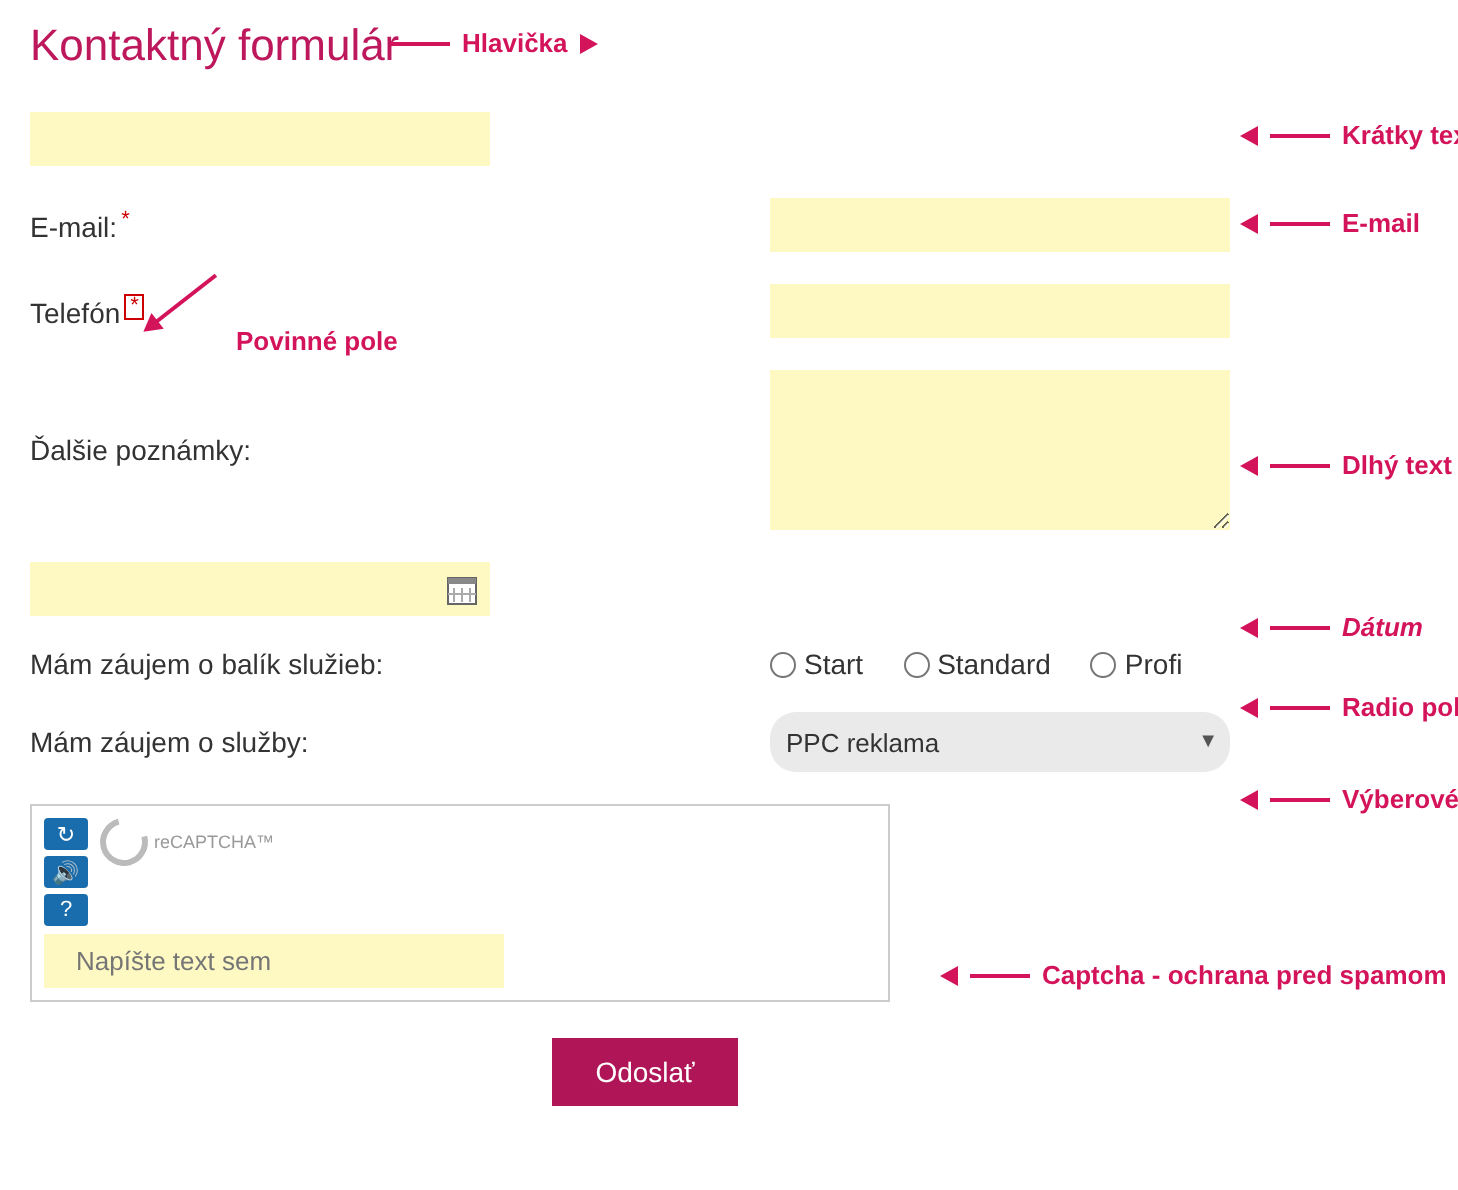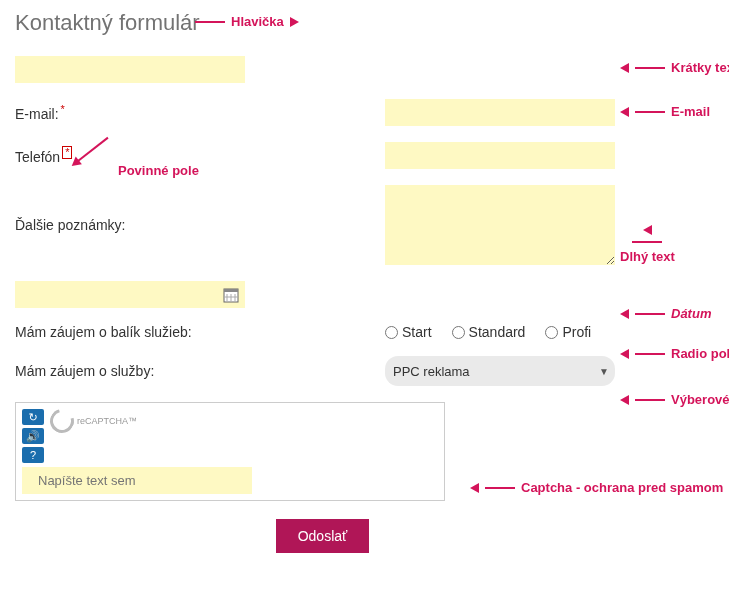--- a/index.html
+++ b/index.html
@@ -8,21 +8,21 @@
       font-size: 14px;
       color: #333;
       background: #fff;
       width: 729px;
       padding: 10px 15px;
       position: relative;
     }
     h2 {
       font-size: 22px;
       font-weight: normal;
-      color: #737373;
+      color: #be185d;
       margin-bottom: 20px;
     }
     .form-row {
       display: flex;
       align-items: center;
       margin-bottom: 16px;
       position: relative;
     }
     .form-row.tall { align-items: center; }
     .label-col {
@@ -280,21 +280,21 @@
   <span>Povinné pole</span>
 </div>
 <div class="arrow-diag" style="top:160px; left:78px; width:38px; transform:rotate(-38deg);"></div>
 
 <div class="form-row tall">
   <div class="label-col">Ďalšie poznámky:</div>
   <div class="input-col">
     <textarea style=""></textarea>
   </div>
 </div>
-<div class="anno arrow-r" style="top:225px; left:620px;flex-direction:column;">
+<div class="anno arrow-r" style="top:225px; left:620px;">
   <span class="line"></span>
     <span>Dlhý text</span>
 </div>
 
 <div class="form-row">
   <div class="input-col">
     <div class="date-wrap">
       <input type="text" style="">
       <span class="cal-icon">
         <svg viewBox="0 0 16 16" width="16" height="16">

